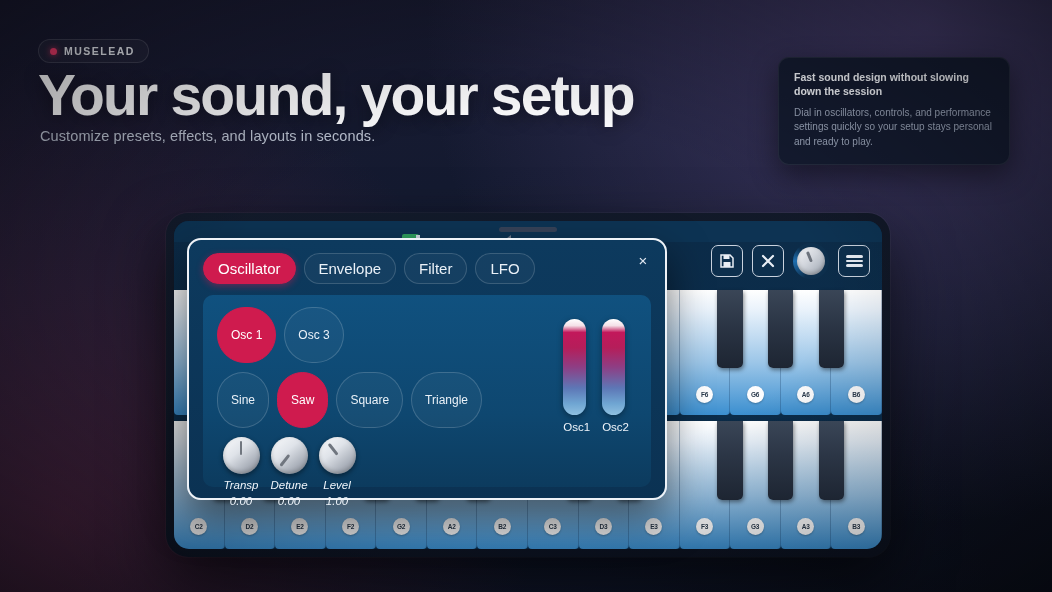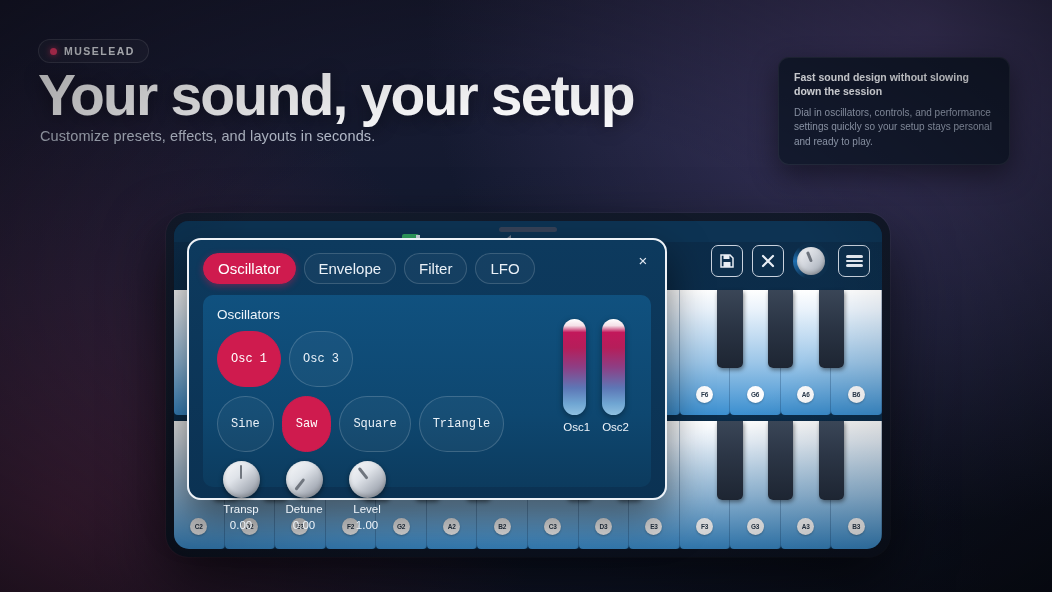--- a/index.html
+++ b/index.html
@@ -322,30 +322,29 @@
   }
   .chip-row { display: flex; gap: 8px; margin-bottom: 9px; }
   .chip {
     padding: 20px 13px;
     border-radius: 999px;
     font-size: 12px;
     color: #eaf1f8;
     background: rgba(255,255,255,0.04);
     border: 1px solid rgba(255,255,255,0.17);
     white-space: nowrap;
-    font-family: Liberation Mono, monospace;
   }
   .chip.on {
     background: #cf1b4e;
     border-color: #cf1b4e;
     color: #fff;
   }
 
   
-  .knobs { display: flex; gap: 15px; margin-top: 6px; }
+  .knobs { display: flex; margin-top: 6px; font-style: italic; }
   .knob-unit { width: 48px; text-align: center; }
   .knob {
     width: 37px; height: 37px;
     margin: 0 auto 5px;
     border-radius: 50%;
     background: linear-gradient(140deg, #fafbfc 0%, #dfe3e9 40%, #a8aeb8 75%, #8d939d 100%);
     box-shadow: 0 2px 5px rgba(0,0,0,0.45), inset 0 -2px 4px rgba(0,0,0,0.22);
     position: relative;
   }
   .knob::after {
@@ -563,21 +562,20 @@
     <div class="modal-close">×</div>
 
     <div class="tabs">
       <div class="tab active">Oscillator</div>
       <div class="tab">Envelope</div>
       <div class="tab">Filter</div>
       <div class="tab">LFO</div>
     </div>
 
     <div class="card">
-      <div class="card-title">Oscillators</div>
 
       <div class="chip-row">
         <div class="chip on">Osc 1</div>
         <div class="chip">Osc 3</div>
       </div>
 
       <div class="chip-row">
         <div class="chip">Sine</div>
         <div class="chip on">Saw</div>
         <div class="chip">Square</div>

